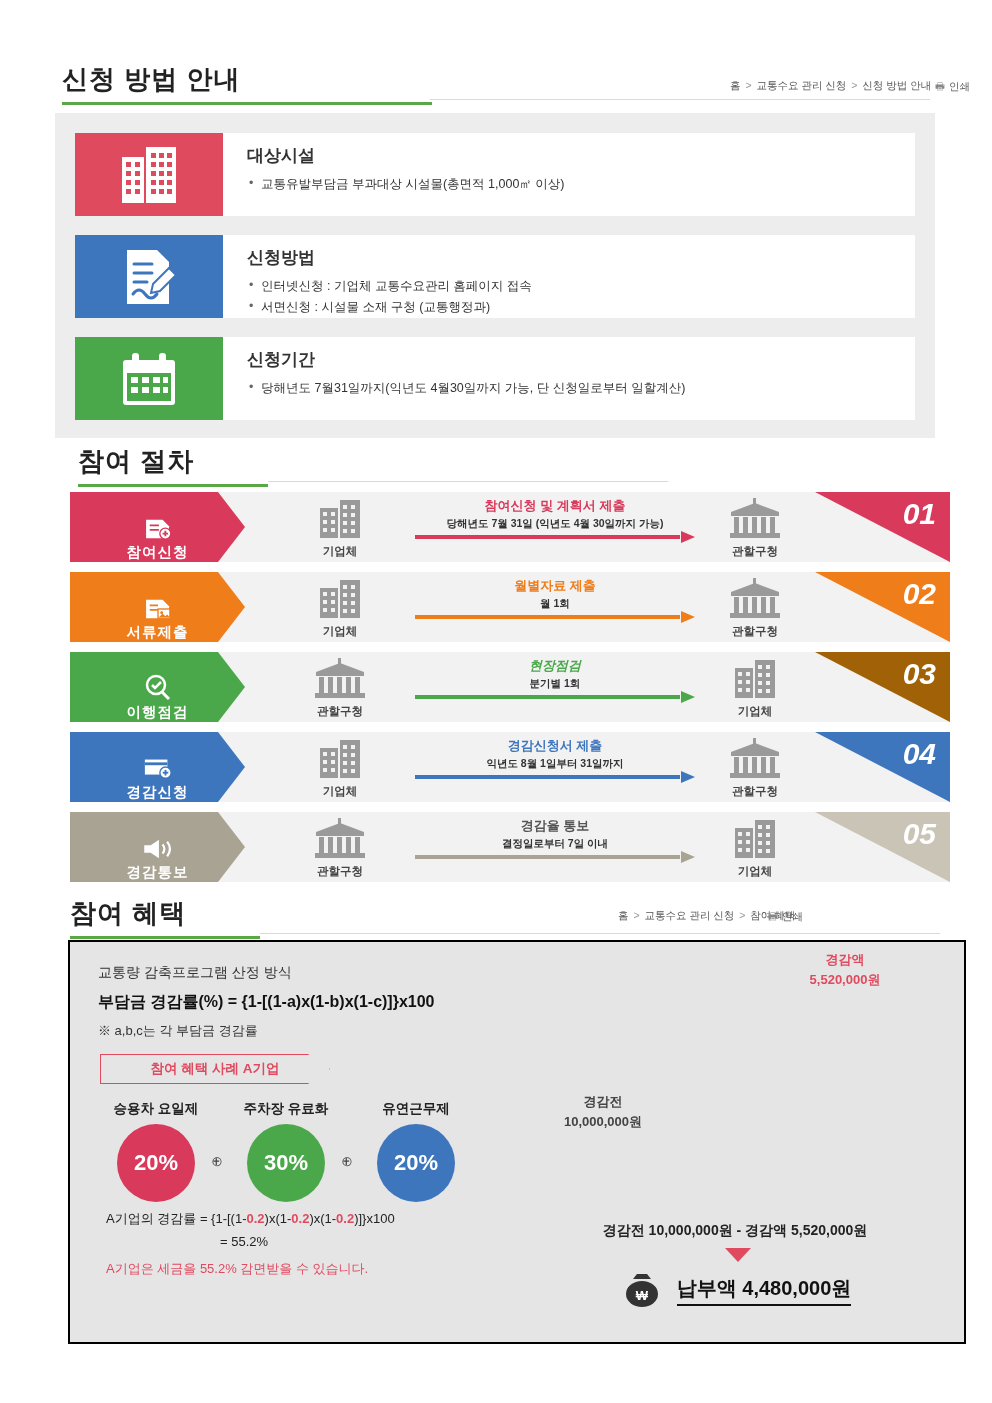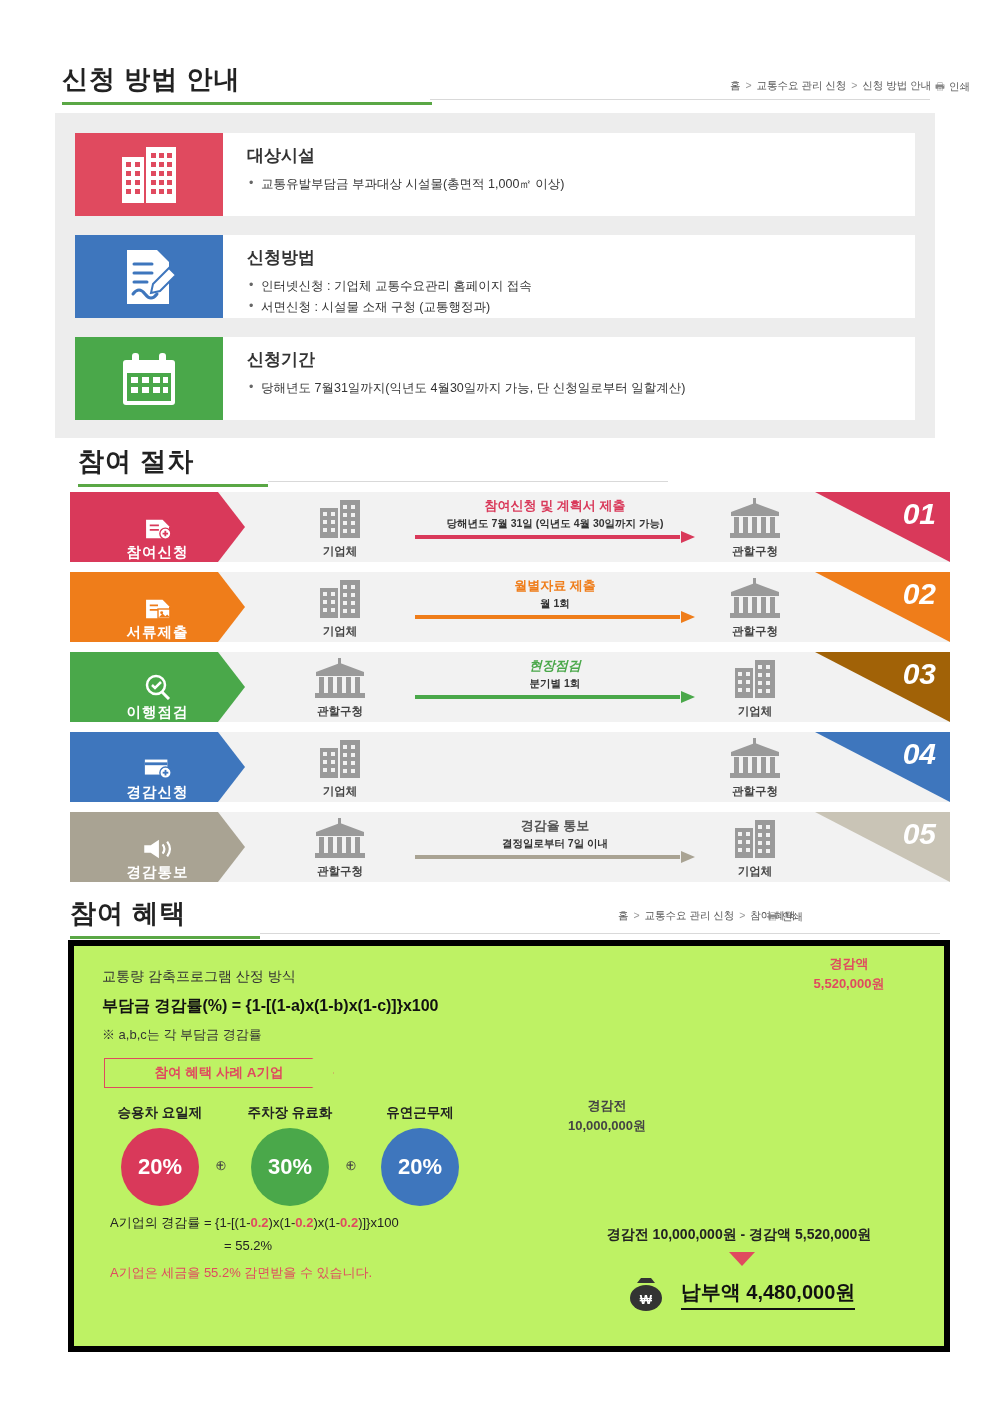--- a/index.html
+++ b/index.html
@@ -101,21 +101,21 @@
   }
   .arr .bar{position:absolute;left:0;top:2px;height:4px;width:265px;}
   .arr .hd{
     position:absolute;right:0;top:-2px;width:0;height:0;
     border-top:6px solid transparent;border-bottom:6px solid transparent;
   }
 
   
   .benefit{
     position:absolute;left:68px;top:940px;width:870px;height:400px;
-    background:#bef264;border:6px solid #000000;
+    background:#e5e5e5;border:2px solid #000000;padding-left:24px;
   }
   .b-title{position:absolute;left:28px;top:22px;font-size:14px;color:#333;}
   .b-formula{position:absolute;left:28px;top:50px;font-size:16px;font-weight:bold;color:#111;}
   .b-note{position:absolute;left:28px;top:80px;font-size:13px;color:#333;}
   .case-tag{
     position:absolute;left:30px;top:112px;width:230px;height:30px;
     border:1.5px solid #e04a5f;color:#e04a5f;font-size:13.5px;font-weight:bold;
     display:flex;align-items:center;justify-content:center;
     clip-path:polygon(0 0,208px 0,230px 15px,208px 30px,0 30px);
     box-sizing:border-box;
@@ -508,20 +508,28 @@
             <rect x="29" y="15" width="4" height="4"></rect>
             <rect x="37" y="15" width="4" height="4"></rect>
             <rect x="29" y="23" width="4" height="4"></rect>
             <rect x="37" y="23" width="4" height="4"></rect>
             <rect x="29" y="31" width="4" height="4"></rect>
             <rect x="37" y="31" width="4" height="4"></rect>
           </g>
         </svg>
       <div class="lbl">기업체</div>
     </div>
+    <div class="arrowbox">
+      <div class="cap" style="color:#3e76bd;">경감신청서 제출</div>
+      <div class="sub">익년도 8월  1일부터 31일까지</div>
+      <div class="arr">
+          <div class="bar" style="background:#3e76bd;"></div>
+          <div class="hd" style="border-left:14px solid #3e76bd;"></div>
+        </div>
+    </div>
     <div class="ent right">
       <svg width="60" height="40" viewBox="0 0 60 40">
           <rect x="28" y="0" width="3" height="7" fill="#9a9a9a"></rect>
           <path d="M6 14 L30 5 L54 14 Z" fill="#9a9a9a"></path>
           <rect x="6" y="14" width="48" height="4" fill="#9a9a9a"></rect>
           <g fill="#9a9a9a">
             <rect x="9" y="19" width="5" height="16"></rect>
             <rect x="18" y="19" width="5" height="16"></rect>
             <rect x="27" y="19" width="5" height="16"></rect>
             <rect x="36" y="19" width="5" height="16"></rect>

